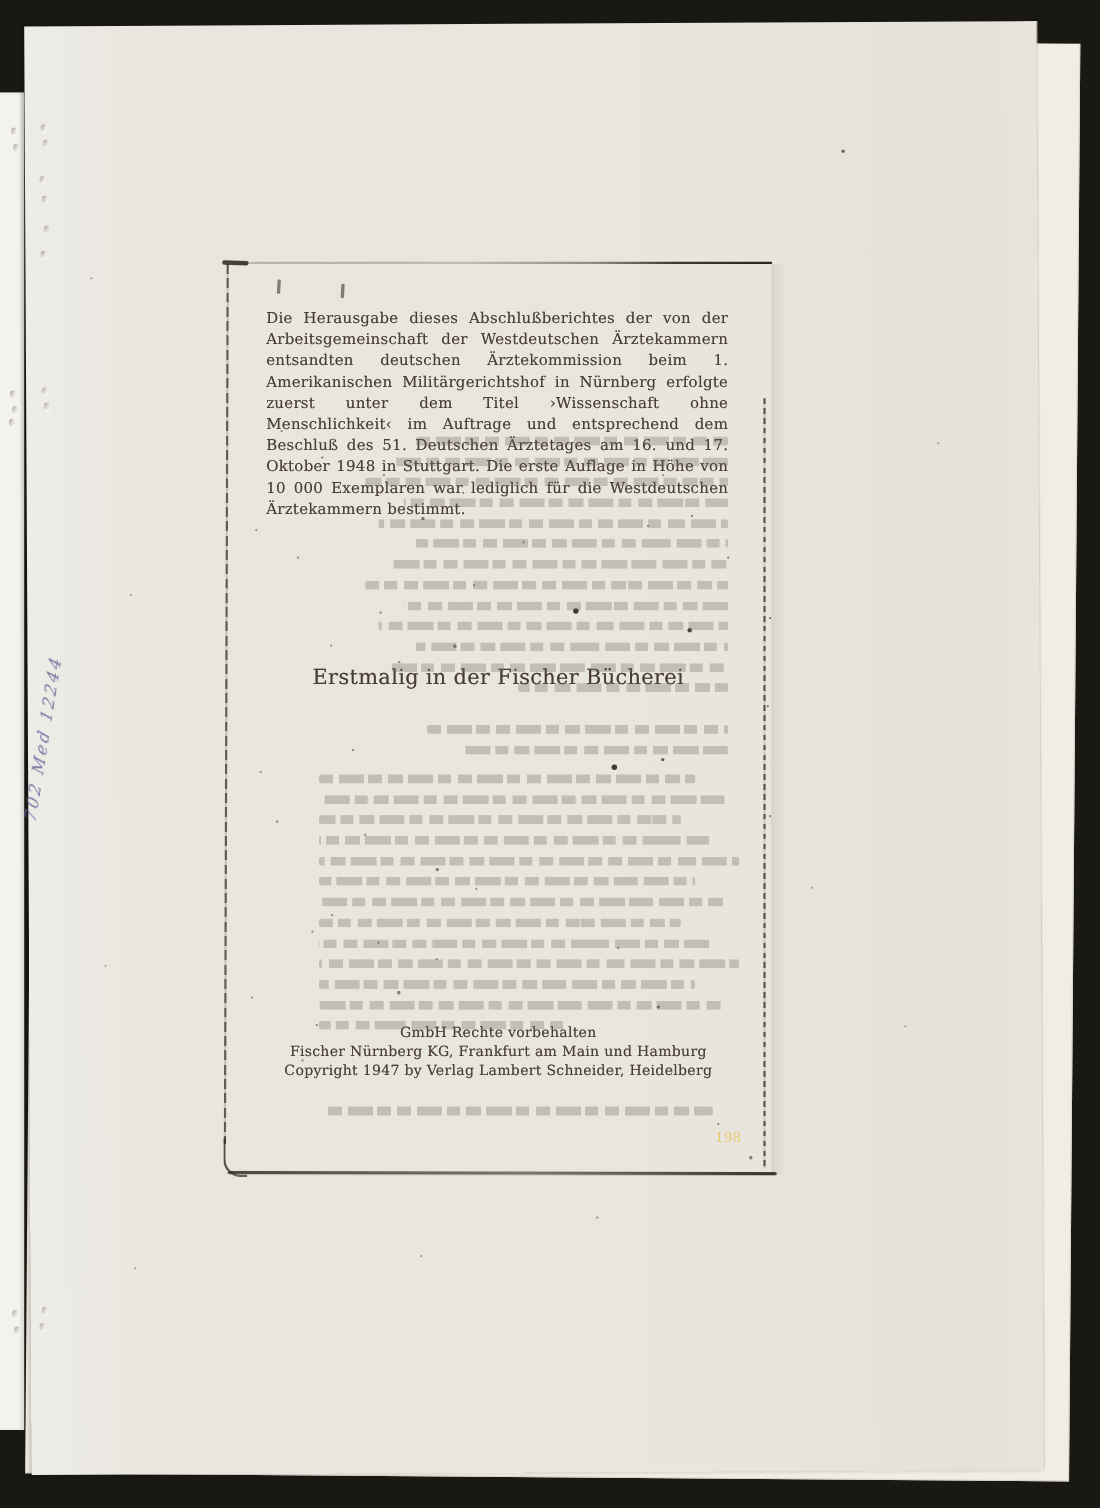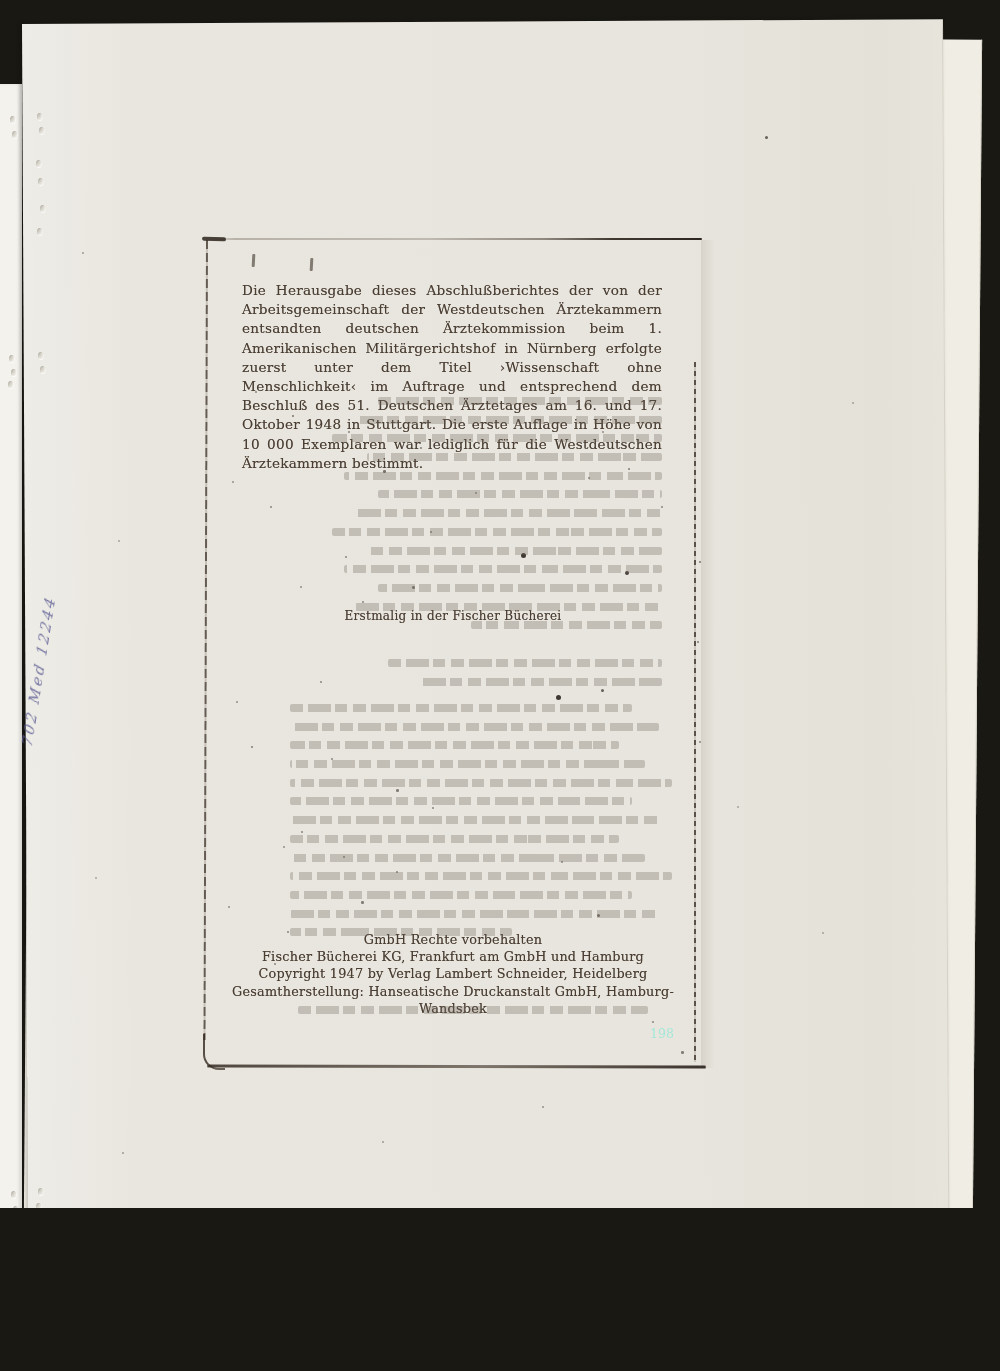--- a/index.html
+++ b/index.html
@@ -2,21 +2,21 @@
 <html style="--bg: #191813; --paper-edge: #f3f2ed; --paper-under: #f0ede4; --ink: #4a3e33; --pen: #5c5c94; --ghost: #6e6458;"><head>
 <meta charset="utf-8">
 <style>
   html,body{margin:0;padding:0;}
   body{
     width:1000px;height:1371px;
     background:var(--bg,#191813);
     overflow:hidden;
     font-family:"DejaVu Serif","Liberation Serif",serif;
   }
-  #scan{position:relative;width:1000px;height:1208px;overflow:hidden;}
+  #scan{position:relative;width:1000px;height:1371px;overflow:hidden;}
 
   
   .under-sheet{
     position:absolute;left:28px;top:36px;width:948px;height:1306px;
     background:var(--paper-under,#f0ede4);
     border-right:1px solid #d9d5ca;border-bottom:1px solid #d8d4c8;
     transform:rotate(0.45deg);
   }
   .page{
     position:absolute;left:22px;top:24px;width:920px;height:1317px;
@@ -67,31 +67,31 @@
 
   
   .print{color:var(--ink,#4a3e33);text-shadow:0 0 0.5px rgba(74,62,51,0.55);}
   .notice{
     position:absolute;left:242px;top:281px;width:420px;margin:0;
     font-size:13.6px;line-height:19.2px;letter-spacing:0.25px;
     text-align:justify;
   }
   .edition{
     position:absolute;left:205px;top:606px;width:496px;
-    text-align:center;font-size:12px;line-height:21px;letter-spacing:0.3px;
+    text-align:center;font-size:19px;line-height:21px;letter-spacing:0.3px;
   }
   .imprint{
     position:absolute;left:205px;top:931px;width:496px;
     text-align:center;font-size:12.8px;line-height:17.2px;letter-spacing:0.25px;
   }
 
   
   .ghost-num{
     position:absolute;left:640px;top:1026px;width:44px;text-align:center;
-    font-size:12.5px;color:#5eead4;opacity:0.5;filter:blur(0.4px);
+    font-size:12.5px;color:#eab308;opacity:0.5;filter:blur(0.4px);
   }
   .handwriting{
     position:absolute;left:-50px;top:662px;width:178px;text-align:center;
     transform:rotate(-81deg) skewX(-10deg);
     font-style:italic;font-size:15px;letter-spacing:2.5px;
     color:var(--pen,#5c5c94);opacity:0.8;filter:blur(0.3px);
   }
   .speck{position:absolute;background:#2e2620;border-radius:50%;}
   .stray-mark{position:absolute;width:2.5px;height:13px;background:#3e332a;opacity:0.6;border-radius:1px;transform:rotate(3deg);}
   .dimple{
@@ -127,23 +127,22 @@
   <div class="box-corner-bl"></div>
 
   <p class="notice print">Die Herausgabe dieses Abschlußberichtes der von der Arbeitsgemeinschaft der Westdeutschen Ärztekammern entsandten deutschen Ärztekommission beim 1. Amerikanischen Militärgerichtshof in Nürnberg erfolgte zuerst unter dem Titel ›Wissenschaft ohne Menschlichkeit‹ im Auftrage und entsprechend dem Beschluß des 51. Deutschen Ärztetages am 16. und 17. Oktober 1948 in Stuttgart. Die erste Auflage in Höhe von 10 000 Exemplaren war lediglich für die Westdeutschen Ärztekammern bestimmt.</p>
 
   <div class="edition print">
     <div>Erstmalig in der Fischer Bücherei</div>
   </div>
 
   <div class="imprint print">
     <div>GmbH Rechte vorbehalten</div>
-    <div>Fischer Bücherei KG, Frankfurt am GmbH und Hamburg</div>
+    <div>Fischer Nürnberg KG, Frankfurt am Main und Hamburg</div>
     <div>Copyright 1947 by Verlag Lambert Schneider, Heidelberg</div>
-    <div>Gesamtherstellung: Hanseatische Druckanstalt GmbH, Hamburg-Wandsbek</div>
   </div>
 
   <div class="ghost-num">198</div>
   <div class="handwriting">702 Med 12244</div>
 
   <div id="texture-layer">
       <div class="speck" style="left: 521px; top: 553px; width: 5px; height: 5px; opacity: 0.9;"></div>
       <div class="speck" style="left: 625px; top: 571px; width: 4px; height: 4px; opacity: 0.85;"></div>
       <div class="speck" style="left: 556px; top: 695px; width: 5px; height: 5px; opacity: 0.9;"></div>
       <div class="speck" style="left: 601px; top: 689px; width: 3px; height: 3px; opacity: 0.7;"></div>

